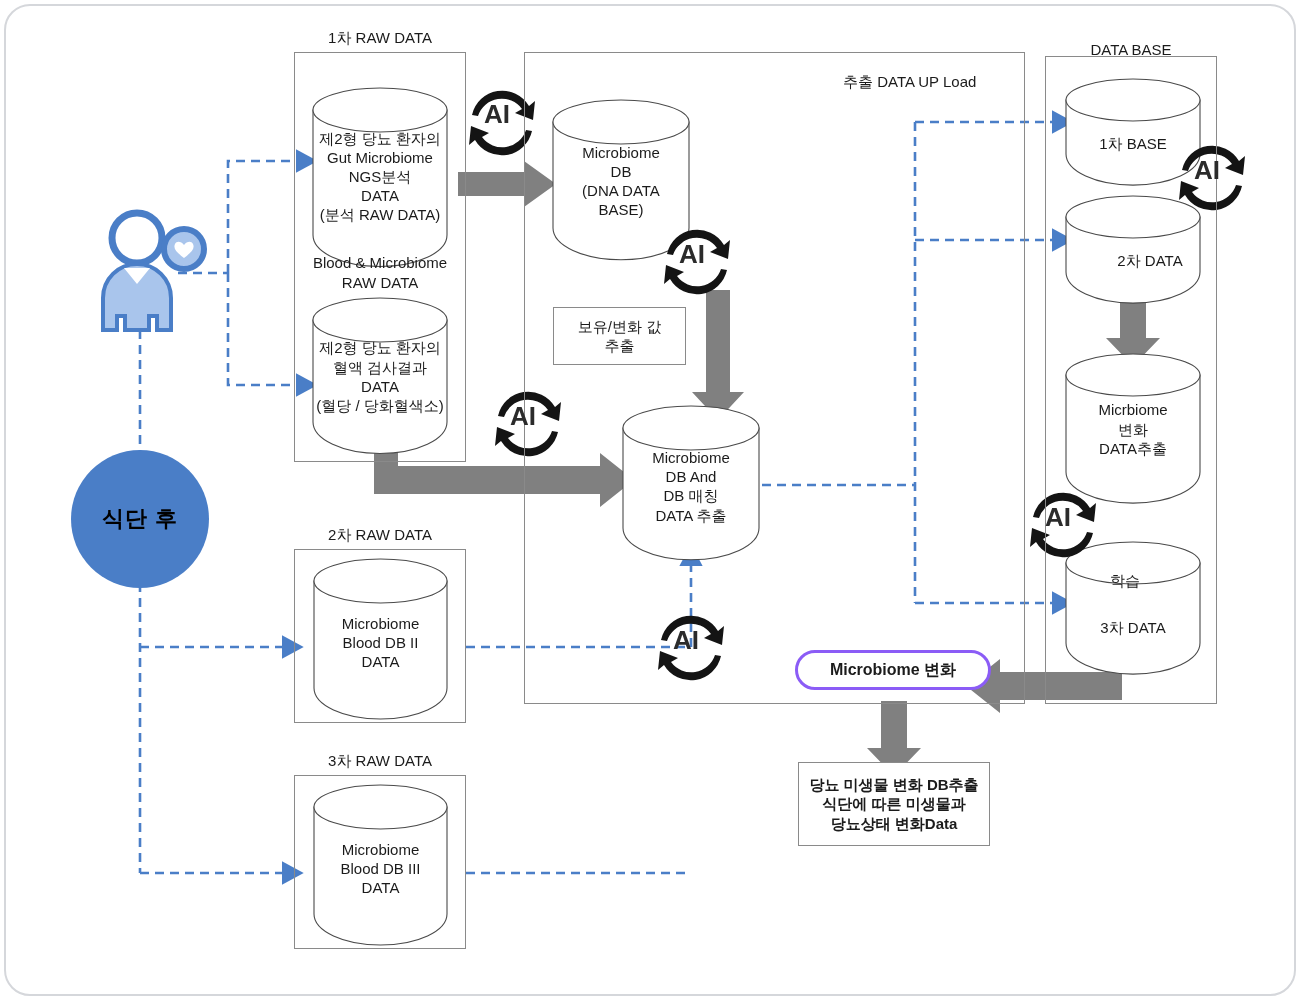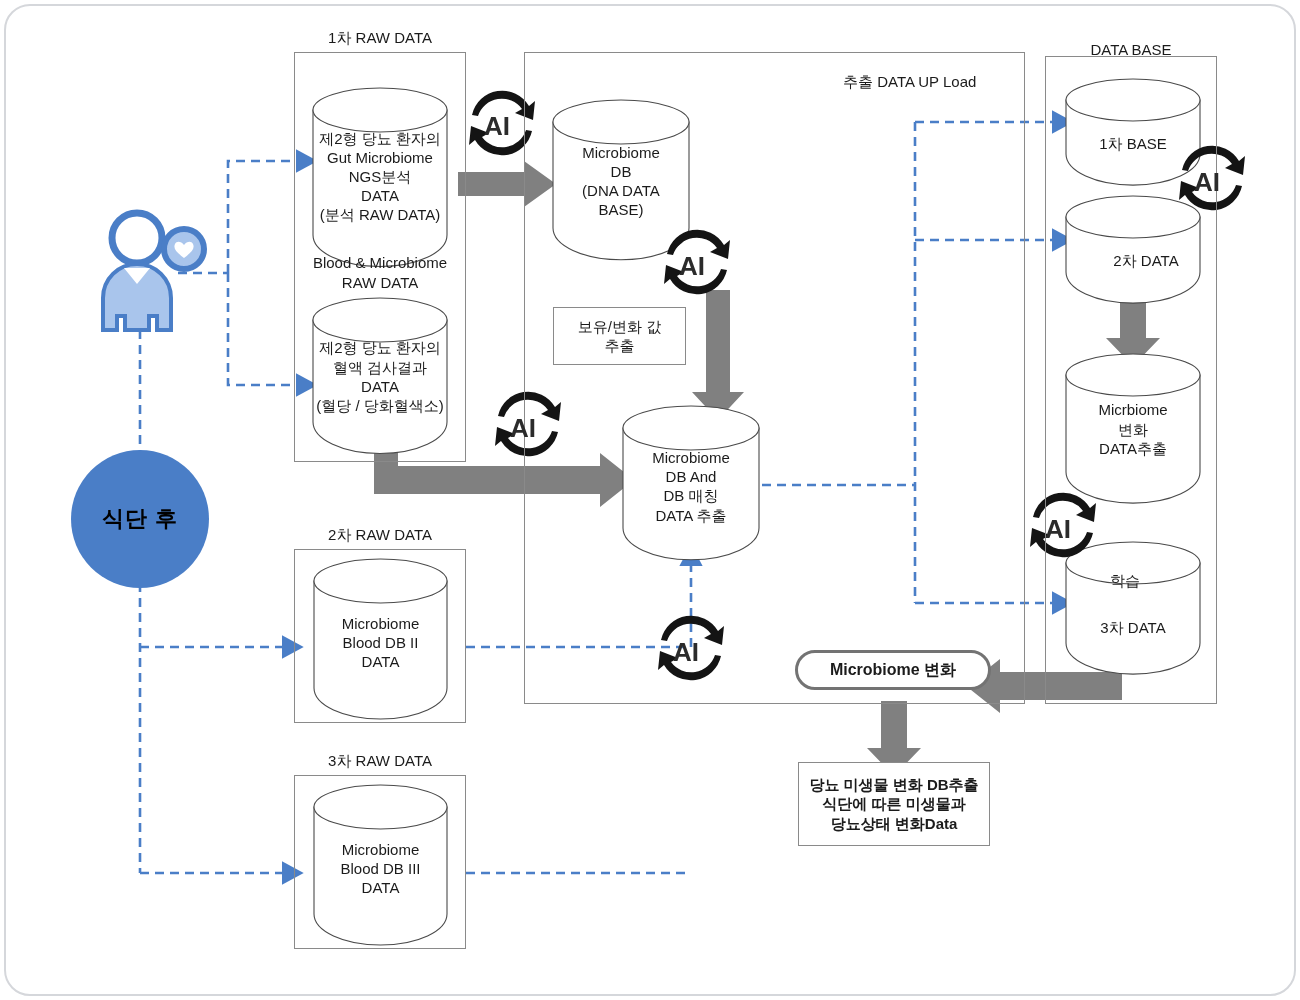--- a/index.html
+++ b/index.html
@@ -10,25 +10,25 @@
   .grp-title{position:absolute;font-size:15px;color:#1b1b1b;text-align:center;white-space:nowrap;}
   .grp-box{position:absolute;border:1px solid #8a8a8a;box-sizing:border-box;background:transparent;}
   .cyl{position:absolute;}
   .cyl .cyl-txt{position:absolute;left:0;right:0;top:50%;transform:translateY(-50%);
         text-align:center;font-size:15px;line-height:1.28;color:#1b1b1b;white-space:pre-line;}
   .cyl .cyl-txt.low{top:auto;bottom:10px;transform:none;}
   .plainbox{position:absolute;border:1px solid #8a8a8a;box-sizing:border-box;display:flex;
         align-items:center;justify-content:center;text-align:center;font-size:15px;line-height:1.3;
         color:#1b1b1b;white-space:pre-line;background:#fff;}
   .plainbox.bold{font-weight:bold;}
-  .pill{position:absolute;border:3px solid #737373;border-radius:24px;box-sizing:border-box;background:#fff;
+  .pill{position:absolute;border:3px solid #8b5cf6;border-radius:24px;box-sizing:border-box;background:#fff;
         display:flex;align-items:center;justify-content:center;font-size:16px;font-weight:bold;color:#1b1b1b;}
   .circle{position:absolute;border-radius:50%;background:#4a7ec7;display:flex;align-items:center;
         justify-content:center;color:#000000;font-size:22px;font-weight:bold;letter-spacing:1px;}
-  .ailbl{position:absolute;font-size:26px;font-weight:bold;color:#2b2b2b;font-family:"Liberation Sans",sans-serif;margin-top:12px;}
+  .ailbl{position:absolute;font-size:26px;font-weight:bold;color:#2b2b2b;font-family:"Liberation Sans",sans-serif;}
   .smalllbl{position:absolute;font-size:15px;color:#1b1b1b;white-space:nowrap;}
   .upload-lbl{position:absolute;font-size:15px;color:#1b1b1b;white-space:nowrap;}
 </style>
 </head>
 <body>
 
 <div id="stage">
   <div id="frame"></div>
 
   <svg class="layer" viewBox="0 0 1300 1000">
@@ -217,21 +217,21 @@
   <div class="cyl" style="left:314px;top:785px;width:133px;height:145px;">
     <div class="cyl-txt" style="top:58%;">Microbiome
 Blood DB III
 DATA</div>
   </div>
 
   <div class="cyl" style="left:1066px;top:79px;width:134px;height:88px;">
     <div class="cyl-txt low" style="bottom:14px;">1차 BASE</div>
   </div>
 
-  <div class="cyl" style="left:1066px;top:196px;width:160px;height:88px;">
+  <div class="cyl" style="left:1066px;top:196px;width:160px;height:88px;padding-left:8px;">
     <div class="cyl-txt low" style="bottom:14px;">2차 DATA</div>
   </div>
 
   <div class="cyl" style="left:1066px;top:354px;width:134px;height:130px;">
     <div class="cyl-txt" style="top:58%;">Micrbiome
 변화
 DATA추출</div>
   </div>
 
   <div class="cyl" style="left:1066px;top:542px;width:134px;height:113px;">

